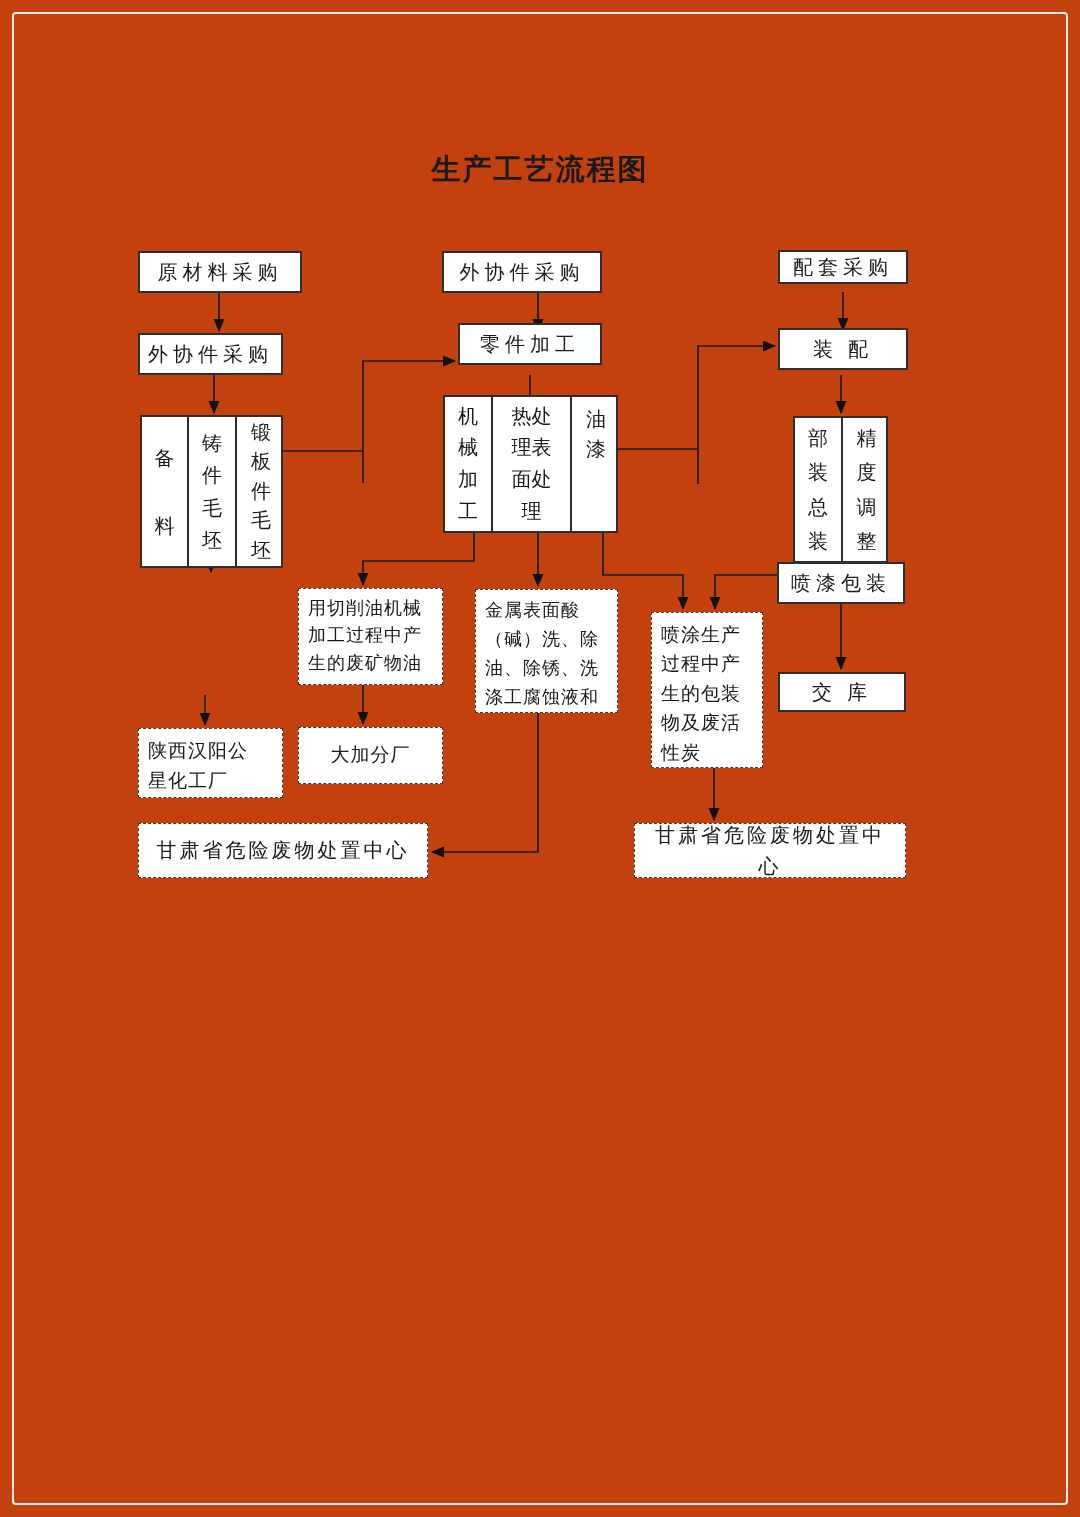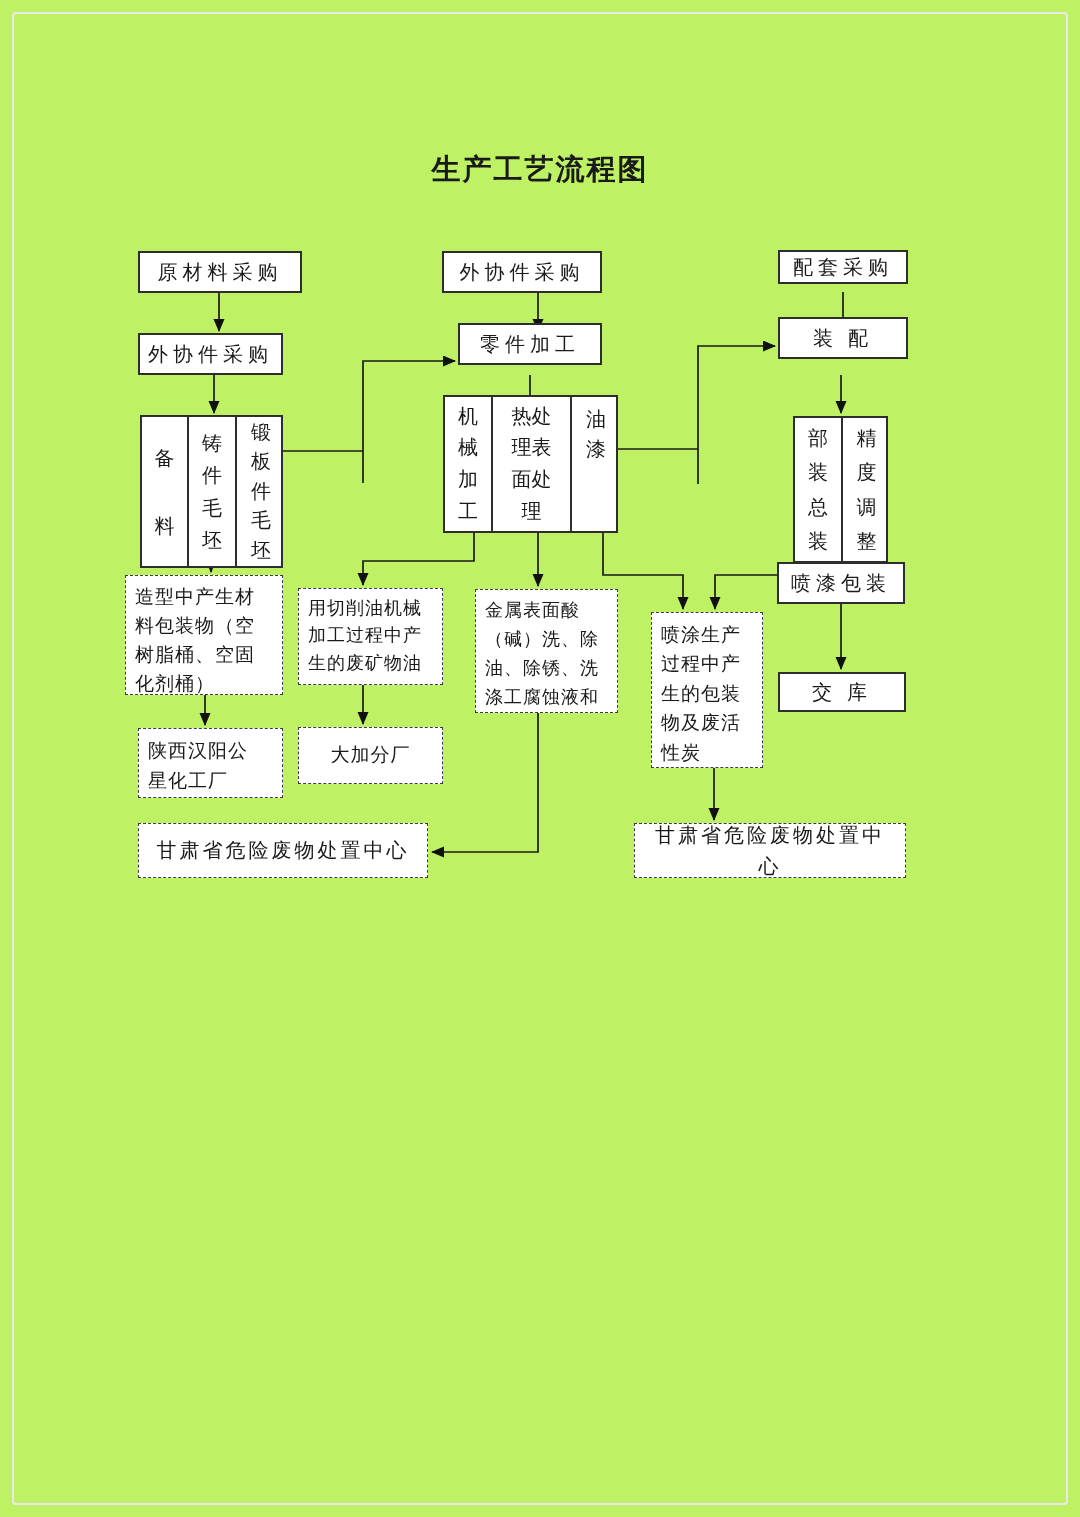--- a/index.html
+++ b/index.html
@@ -1,17 +1,17 @@
 <!DOCTYPE html>
 <html><head>
 <meta charset="utf-8">
 <style>
   html,body{margin:0;padding:0;background:#fff;}
   .canvas{
-    position:relative;width:1080px;height:1517px;background:#bef264;
+    position:relative;width:1080px;height:1517px;background:#c2410c;
     font-family:"Liberation Serif","DejaVu Serif",serif;color:#1a1a1a;overflow:hidden;
   }
   .page-border{position:absolute;inset:12px;border:2px solid #e9e9e9;border-radius:4px;pointer-events:none;}
   .title{
     position:absolute;top:150px;left:0;width:100%;text-align:center;
     font-size:29px;font-weight:bold;letter-spacing:2px;
   }
   .wires{position:absolute;left:0;top:0;}
   .node{
     position:absolute;display:flex;align-items:center;justify-content:center;
@@ -74,21 +74,21 @@
       <polyline points="714,768 714,820" marker-end="url(#arw)"></polyline>
     </g>
   </svg>
 
   <div class="node" style="left:138px;top:251px;width:164px;height:42px">原材料采购</div>
   <div class="node" style="left:442px;top:251px;width:160px;height:42px">外协件采购</div>
   <div class="node" style="left:778px;top:250px;width:130px;height:34px">配套采购</div>
 
   <div class="node" style="left:138px;top:333px;width:145px;height:42px">外协件采购</div>
   <div class="node" style="left:458px;top:323px;width:144px;height:42px">零件加工</div>
-  <div class="node" style="left:778px;top:317px;width:130px;height:42px">装  配</div>
+  <div class="node" style="left:778px;top:328px;width:130px;height:42px">装  配</div>
 
   <div class="node cols" style="left:140px;top:415px;width:143px;height:153px">
     <div class="cell" style="width:47px;line-height:3.4">备
 料</div>
     <div class="cell" style="width:48px">铸
 件
 毛
 坯</div>
     <div class="cell" style="width:48px;line-height:1.48">锻
 板
@@ -117,24 +117,20 @@
 装</div>
     <div class="cell" style="width:47px;line-height:1.72">精
 度
 调
 整</div>
   </div>
 
   <div class="node" style="left:777px;top:562px;width:128px;height:42px">喷漆包装</div>
   <div class="node" style="left:778px;top:672px;width:128px;height:40px">交  库</div>
 
-  <div class="node dashed" style="left:125px;top:575px;width:158px;height:120px">造型中产生材
-料包装物（空
-树脂桶、空固
-化剂桶）</div>
   <div class="node dashed" style="left:138px;top:728px;width:145px;height:70px;line-height:1.6">陕西汉阳公
 星化工厂</div>
   <div class="node dashed fs18" style="left:298px;top:588px;width:145px;height:97px">用切削油机械
 加工过程中产
 生的废矿物油</div>
   <div class="node dashed dcenter" style="left:298px;top:727px;width:145px;height:57px">大加分厂</div>
   <div class="node dashed fs18" style="left:475px;top:589px;width:143px;height:124px;line-height:1.62">金属表面酸
 （碱）洗、除
 油、除锈、洗
 涤工腐蚀液和</div>

